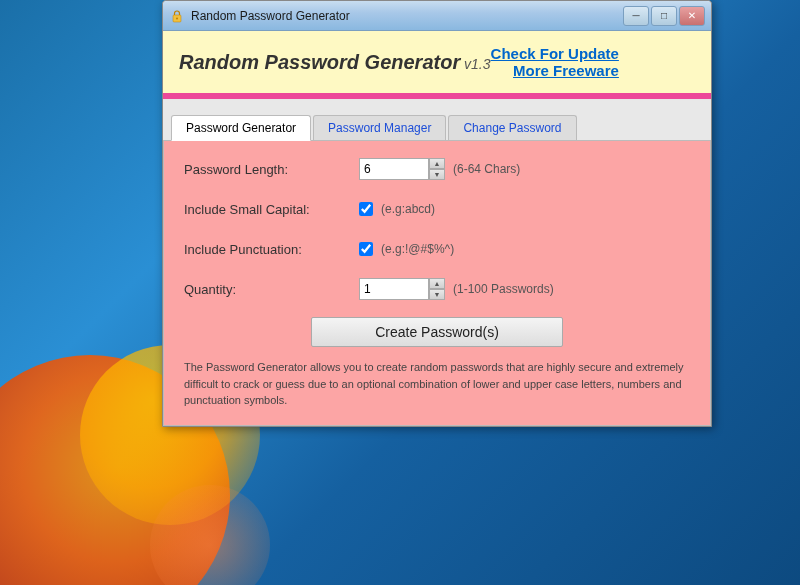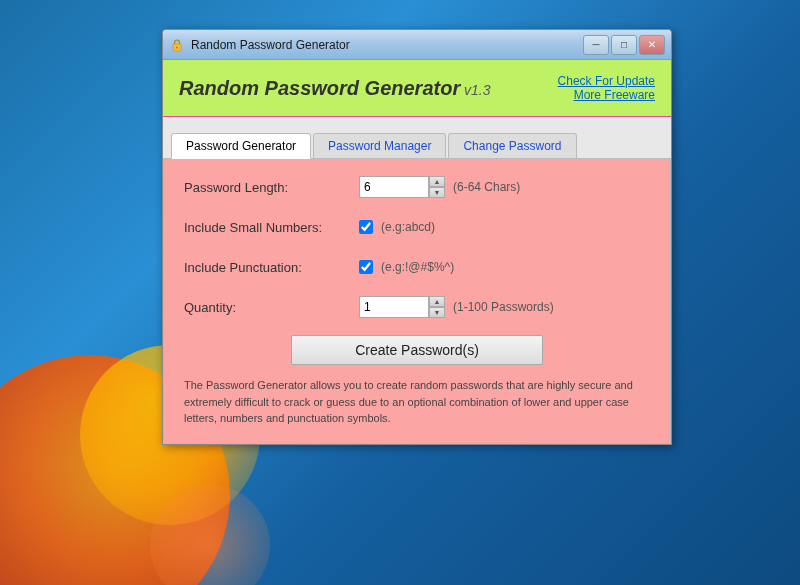--- a/index.html
+++ b/index.html
@@ -15,23 +15,23 @@
 
     
     .desktop {
       width: 100%;
       height: 100%;
       position: relative;
     }
 
     .window {
       position: absolute;
-      top: 29px;
+      top: 0;
       left: 162px;
-      width: 510px;
+      width: 550px;
       background: #f0f0f0;
       border: 1px solid #888;
       box-shadow: 2px 2px 10px rgba(0,0,0,0.4);
       border-radius: 4px 4px 0 0;
     }
 
     
     .titlebar {
       background: linear-gradient(to bottom, #c8ddf0 0%, #a8c8e8 40%, #8ab8e0 100%);
       padding: 0 6px;
@@ -82,26 +82,25 @@
       color: #333;
     }
 
     .titlebar-btn.close-btn {
       background: linear-gradient(to bottom, #e8a0a0, #c87070);
       color: #fff;
     }
 
     
     .header {
-      background: #bef264;
+      background: #fef9c3;
       padding: 14px 16px;
       display: flex;
       align-items: center;
-      justify-content: space-between;
-      border-bottom: 1px solid #ec4899;
+      border-bottom: 6px solid #ec4899;
     }
 
     .header-title {
       font-size: 20px;
       font-style: italic;
       font-weight: bold;
       color: #333;
     }
 
     .header-version {
@@ -112,22 +111,23 @@
     }
 
     .header-links {
       text-align: right;
     }
 
     .header-link {
       display: block;
       color: #0066cc;
       text-decoration: underline;
-      font-size: 12px;
-      cursor: pointer;
+      font-size: 15px;
+      cursor: pointer;
+      font-weight: bold;
     }
 
     
     .tabs {
       display: flex;
       background: #e8e8e8;
       border-bottom: 1px solid #bbb;
       padding-top: 16px;
       padding-left: 8px;
     }
@@ -334,21 +334,21 @@
           <input type="text" class="number-input" value="6" style="">
           <div class="spinner">
             <button class="spinner-btn">▲</button>
             <button class="spinner-btn">▼</button>
           </div>
           <span class="hint-text">(6-64 Chars)</span>
         </div>
       </div>
 
       <div class="form-row">
-        <span class="form-label">Include Small Numbers:</span>
+        <span class="form-label">Include Small Capital:</span>
         <div class="input-group">
           <input type="checkbox" class="checkbox-input" checked="" style="">
           <span class="hint-text">(e.g:abcd)</span>
         </div>
       </div>
 
 
 
       <div class="form-row">
         <span class="form-label">Include Punctuation:</span>

